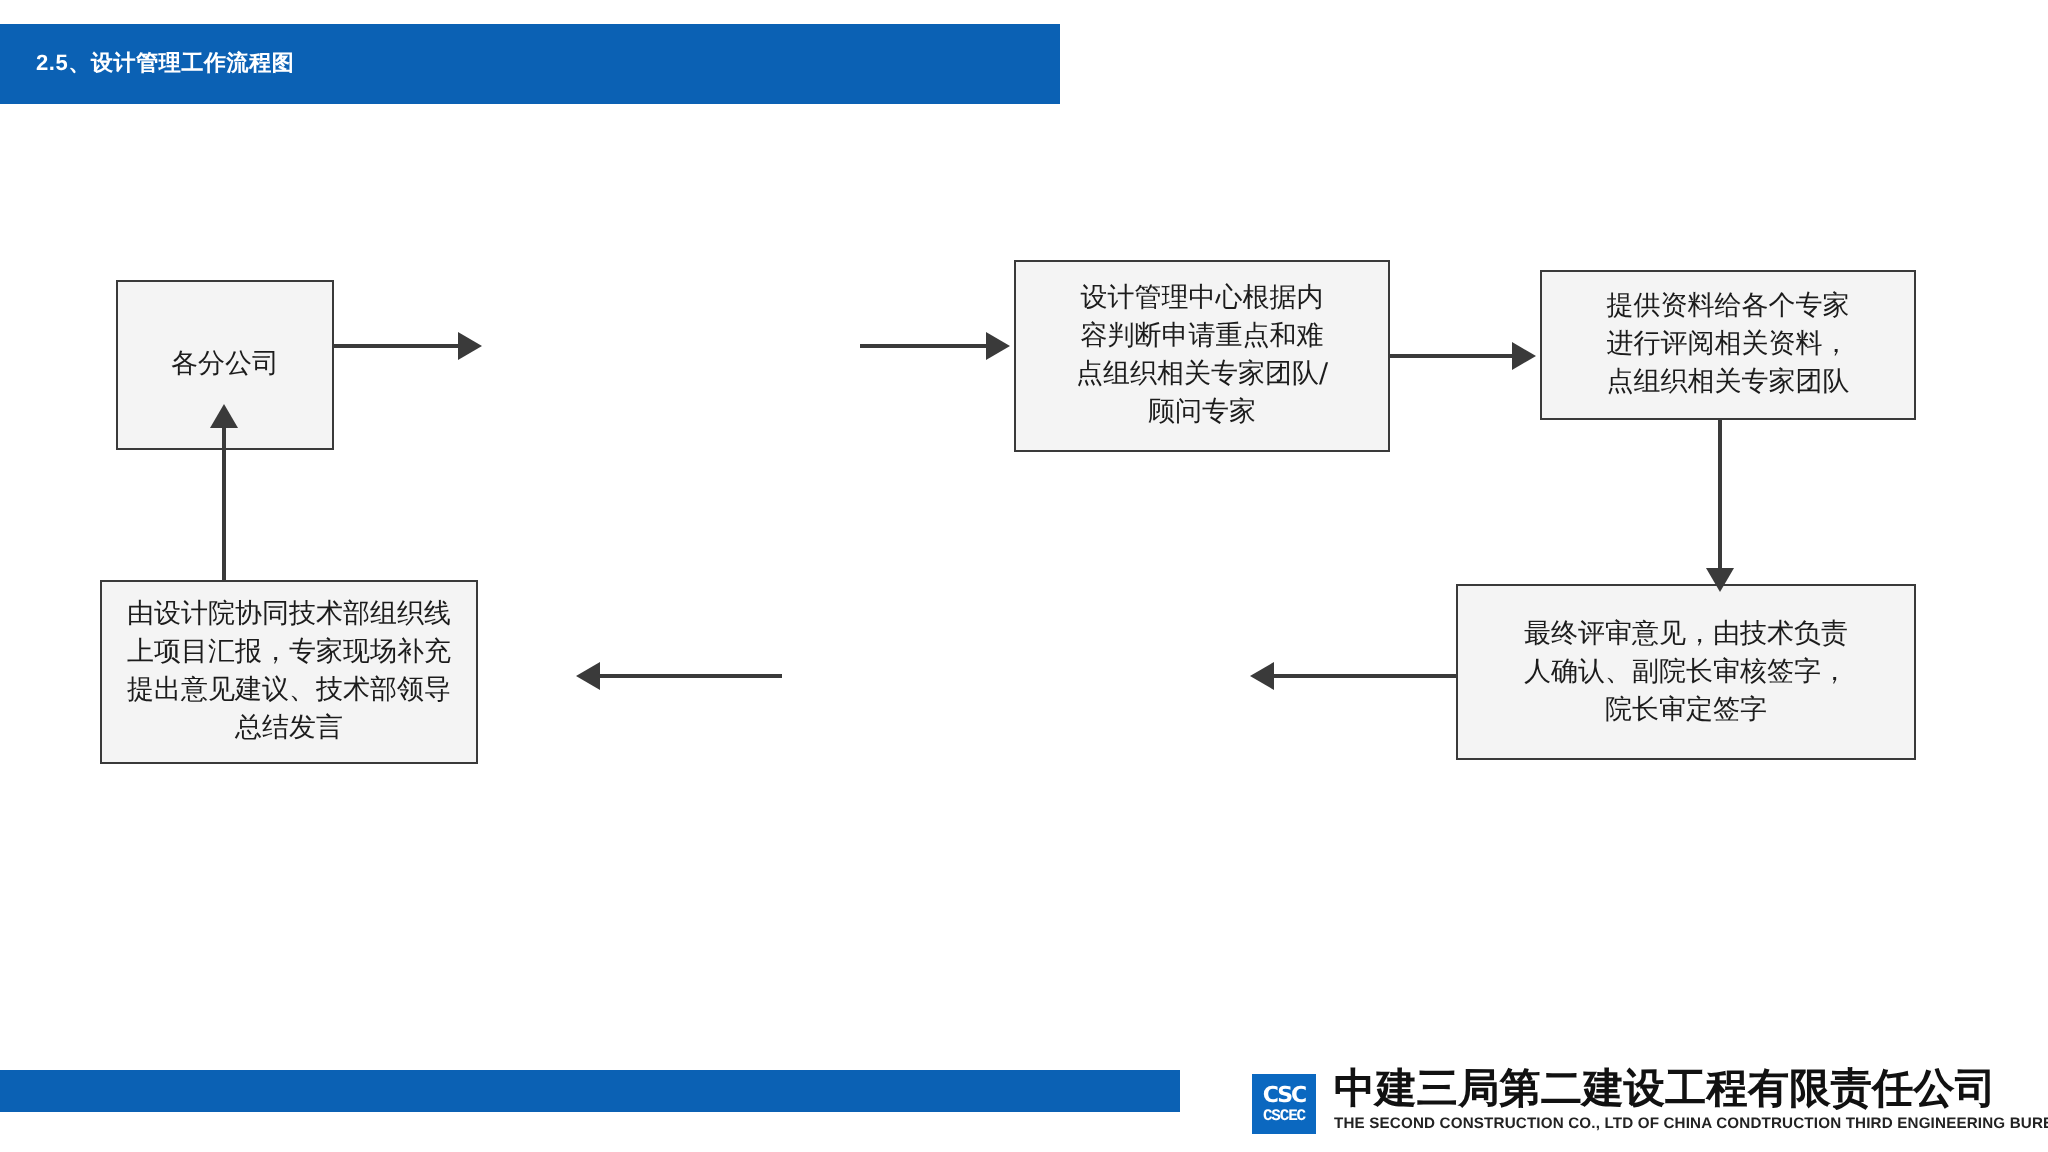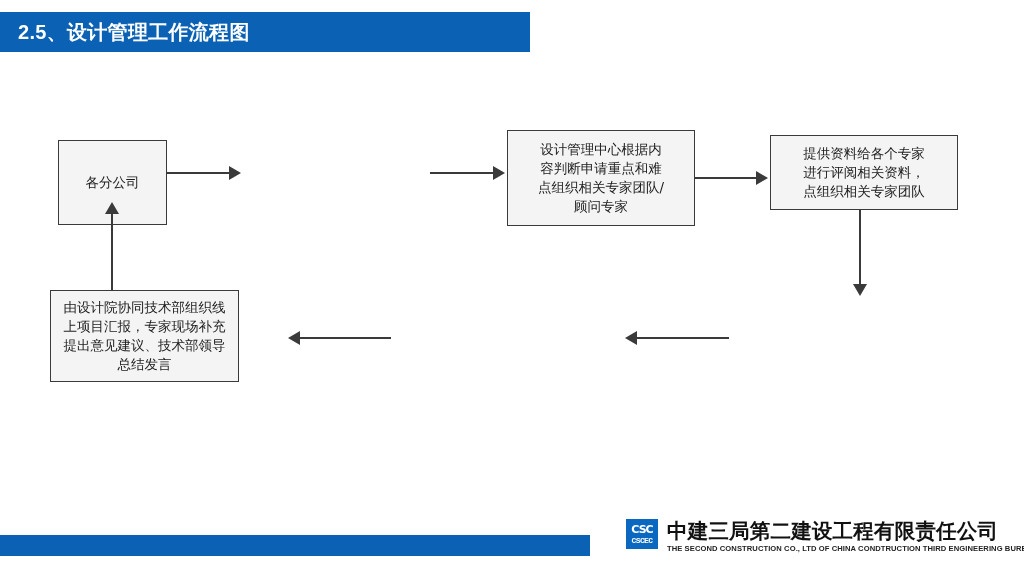--- a/index.html
+++ b/index.html
@@ -32,21 +32,21 @@
     background: #0b61b4;
   }
   .title-text {
     position: absolute;
     left: 18px;
     top: 12px;
     width: 500px;
     height: 40px;
     line-height: 40px;
     color: #ffffff;
-    font-size: 20px;
+    font-size: 11px;
     font-weight: bold;
     letter-spacing: 0.3px;
     white-space: nowrap;
   }
 
   
   .flow {
     position: absolute;
     left: 0;
     top: 0;
@@ -148,21 +148,21 @@
     height: 21px;
     background: #0b61b4;
   }
   .footer-brand {
     position: absolute;
     left: 626px;
     top: 519px;
     width: 392px;
     height: 48px;
     display: flex;
-    align-items: flex-start;
+    align-items: flex-end;
   }
   .brand-logo {
     width: 32px;
     height: 30px;
     background: #0b68c0;
     margin-right: 9px;
     position: relative;
     flex: 0 0 auto;
     overflow: hidden;
   }
@@ -239,20 +239,25 @@
 点组织相关专家团队/
 顾问专家</span>
     </div>
 
     <div class="node" id="node-4">
       <span>提供资料给各个专家
 进行评阅相关资料，
 点组织相关专家团队</span>
     </div>
 
+    <div class="node" id="node-5">
+      <span>最终评审意见，由技术负责
+人确认、副院长审核签字，
+院长审定签字</span>
+    </div>
 
 
     <div class="node" id="node-7">
       <span>由设计院协同技术部组织线
 上项目汇报，专家现场补充
 提出意见建议、技术部领导
 总结发言</span>
     </div>
 
     <div class="conn conn-h" id="c1-line"></div>

